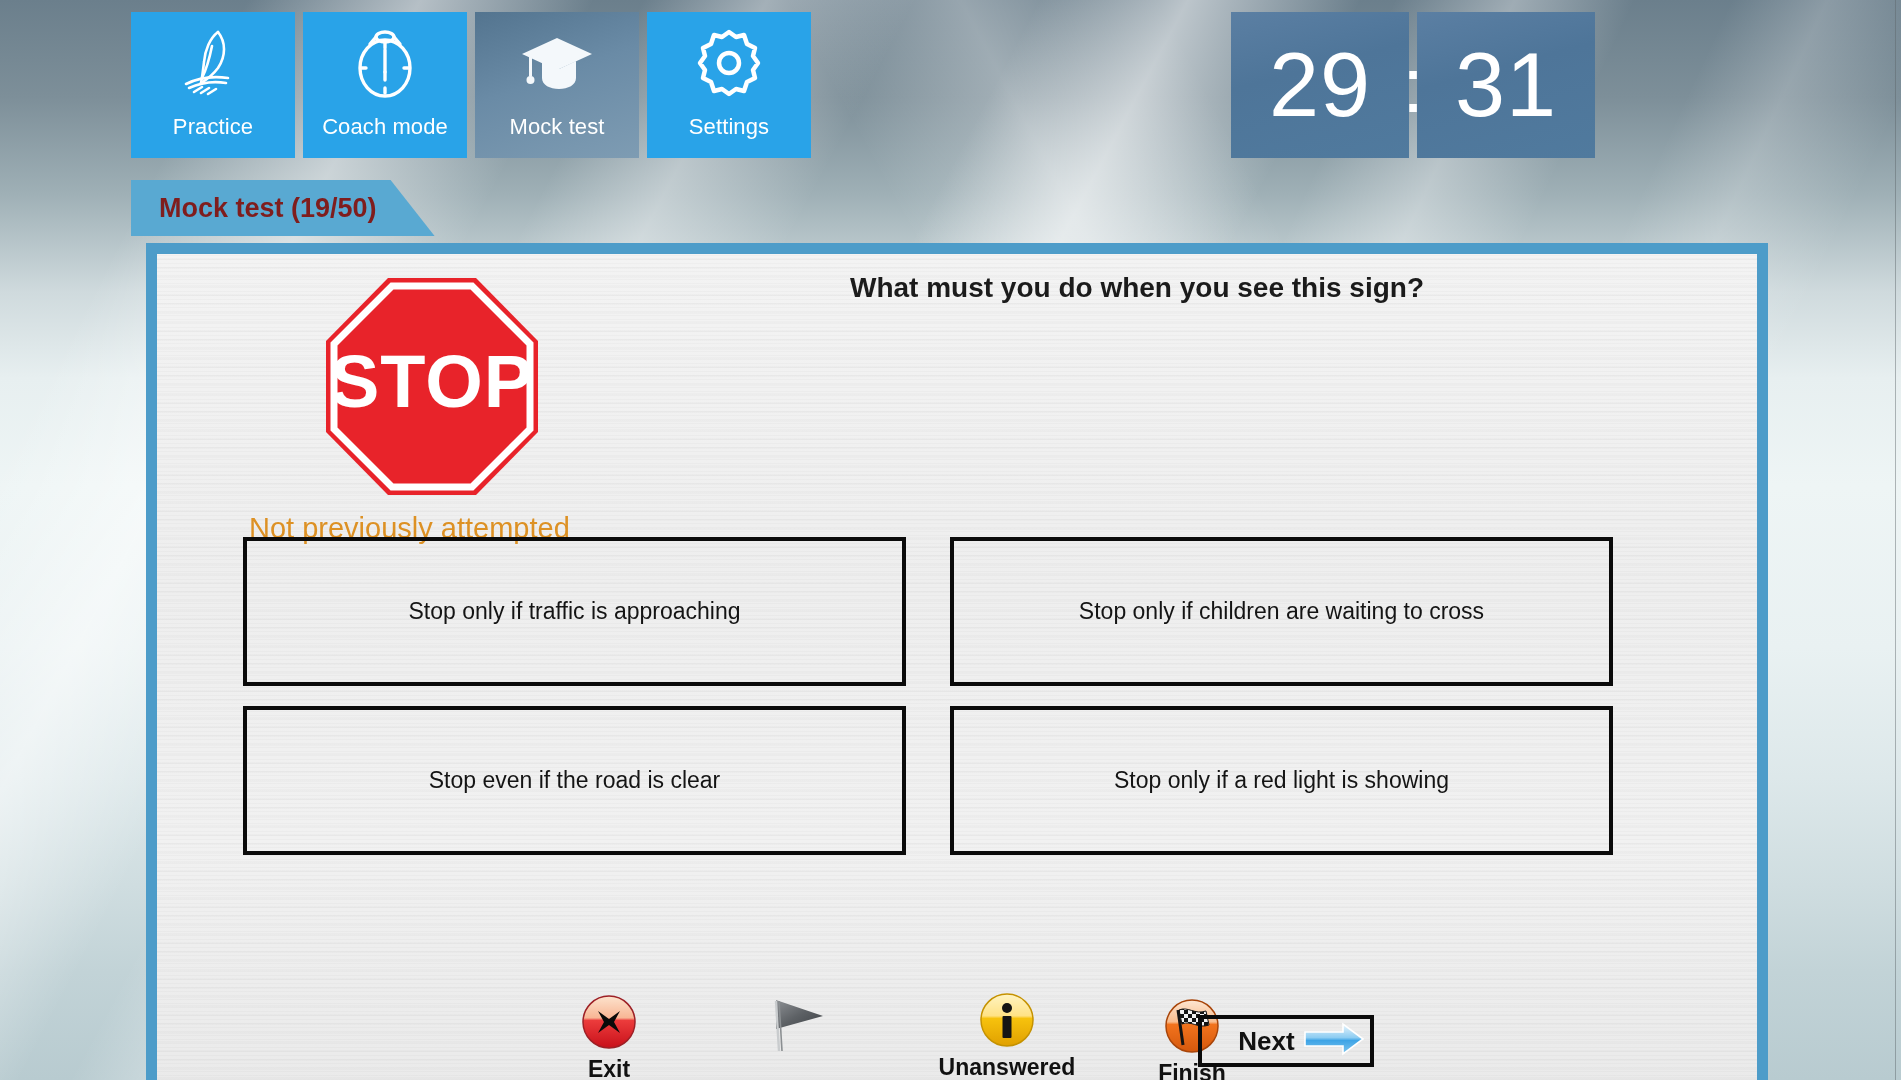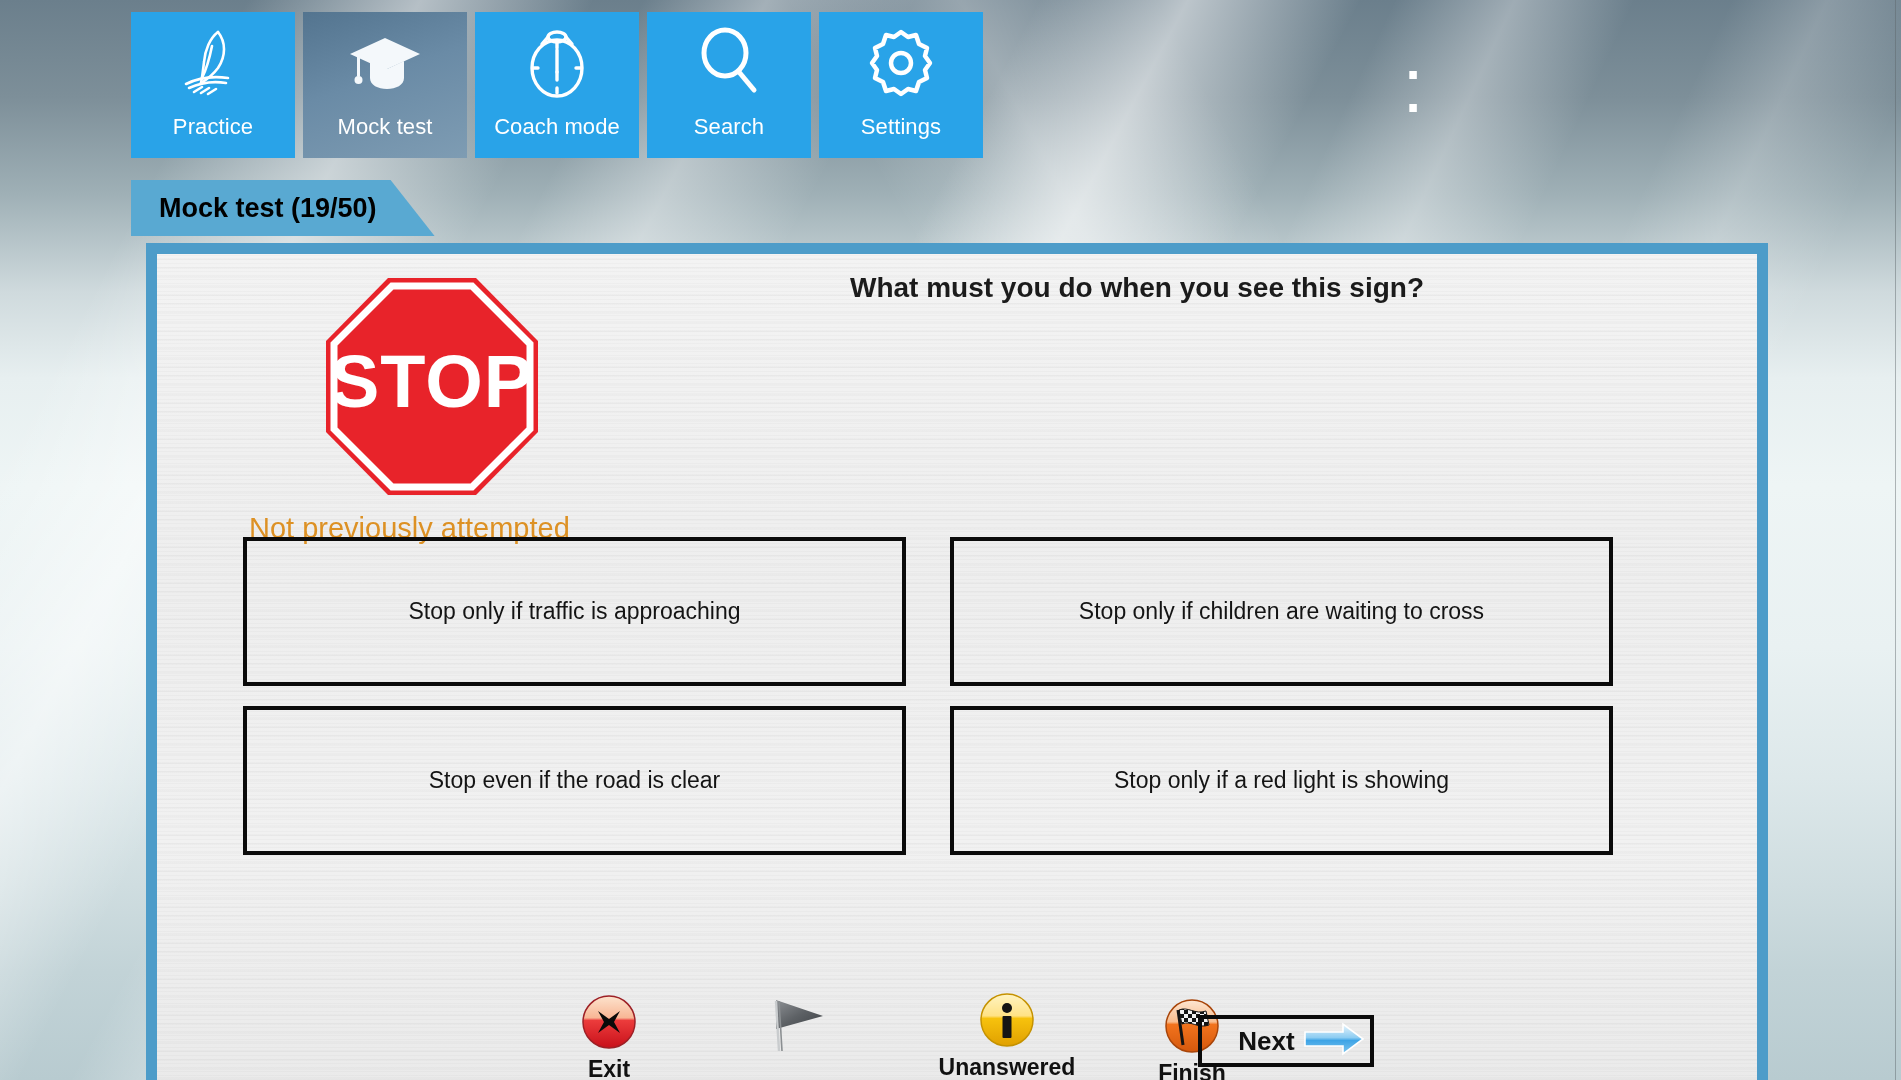--- a/index.html
+++ b/index.html
@@ -133,21 +133,21 @@
     z-index: 6;
   }
 
   
   .title-tab {
     position: absolute;
     left: 131px;
     top: 180px;
     height: 56px;
     background: #59a9d2;
-    color: #000000;
+    color: #7f1d1d;
     font-size: 27px;
     font-weight: bold;
     display: flex;
     align-items: center;
     padding: 0 58px 0 28px;
     clip-path: polygon(0 0, calc(100% - 44px) 0, 100% 100%, 0 100%);
     z-index: 4;
     white-space: nowrap;
   }
 
@@ -287,78 +287,75 @@
             <path d="M38 6 C46 16 46 30 38 42 C32 50 26 54 21 57"></path>
             <path d="M38 6 C30 12 25 24 24 36 C23 45 22 52 21 57"></path>
             <path d="M32 20 C30 30 27 42 22 52"></path>
             <path d="M6 58 C18 52 34 50 48 52"></path>
             <path d="M9 62 C20 57 34 55 46 57"></path>
             <path d="M14 66 L22 61 M21 67 L29 62 M28 68 L36 63"></path>
           </g>
         </svg>
       </div>
       <div class="tile-label">Practice</div>
-    </div>
-
-    <div class="tile inactive">
-      <div class="tile-icon">
-        <svg width="78" height="66" viewBox="0 0 78 66">
-          <g fill="#f4f8fb">
-            <path d="M39 8 L74 24 L39 40 L4 24 Z"></path>
-            <path d="M24 31 L24 48 C24 55 32 59 41 59 C50 59 58 55 58 48 L58 31 L41 39 Z"></path>
-            <rect x="11" y="25" width="3" height="22" rx="1.5"></rect>
-            <circle cx="12.5" cy="50" r="4"></circle>
-          </g>
-        </svg>
-      </div>
-      <div class="tile-label">Mock test</div>
     </div>
 
     <div class="tile">
       <div class="tile-icon">
         <svg width="70" height="78" viewBox="0 0 70 78">
           <g stroke="#ffffff" stroke-width="3.4" fill="none" stroke-linecap="round">
             <ellipse cx="35" cy="44" rx="25" ry="28"></ellipse>
             <ellipse cx="35" cy="13" rx="9" ry="5"></ellipse>
             <path d="M26 13 L20 20 M44 13 L50 20"></path>
             <path d="M35 18 L35 24"></path>
             <path d="M35 26 L35 48"></path>
             <path d="M35 48 L35 56"></path>
             <path d="M11 44 L16 44 M54 44 L59 44 M35 69 L35 64"></path>
           </g>
         </svg>
       </div>
       <div class="tile-label">Coach mode</div>
     </div>
 
-    <div class="tile">
+    <div class="tile inactive">
       <div class="tile-icon">
-        <svg width="70" height="76" viewBox="0 0 70 76">
-          <g stroke="#ffffff" stroke-width="5" fill="none" stroke-linecap="round">
-            <ellipse cx="31" cy="28" rx="21" ry="23"></ellipse>
-            <path d="M45 47 L60 65"></path>
+        <svg width="78" height="66" viewBox="0 0 78 66">
+          <g fill="#f4f8fb">
+            <path d="M39 8 L74 24 L39 40 L4 24 Z"></path>
+            <path d="M24 31 L24 48 C24 55 32 59 41 59 C50 59 58 55 58 48 L58 31 L41 39 Z"></path>
+            <rect x="11" y="25" width="3" height="22" rx="1.5"></rect>
+            <circle cx="12.5" cy="50" r="4"></circle>
           </g>
         </svg>
       </div>
-      <div class="tile-label">Search</div>
-    </div>
+      <div class="tile-label">Mock test</div>
+    </div>
+
 
     <div class="tile">
       <div class="tile-icon">
         <svg width="76" height="76" viewBox="0 0 76 76">
           <g stroke="#ffffff" stroke-width="4.5" fill="none" stroke-linejoin="round">
             <path d="M38 7 l7 5 l8 -2 l3 9 l8 4 l-2 8 l5 7 l-5 7 l2 8 l-8 4 l-3 9 l-8 -2 l-7 5 l-7 -5 l-8 2 l-3 -9 l-8 -4 l2 -8 l-5 -7 l5 -7 l-2 -8 l8 -4 l3 -9 l8 2 Z"></path>
             <circle cx="38" cy="38" r="10"></circle>
           </g>
         </svg>
       </div>
       <div class="tile-label">Settings</div>
     </div>
   </div>
 
+  <div class="timer">
+    <div class="timer-box">
+      <span>29</span>
+    </div>
+    <div class="timer-box">
+      <span>31</span>
+    </div>
+  </div>
   <div class="timer-colon">:</div>
 
   <div class="title-tab">Mock test (19/50)</div>
 
   <div class="panel">
 
     <div class="q-head">
 
       <div class="sign-wrap">
         <svg width="220" height="225" viewBox="0 0 220 225">

